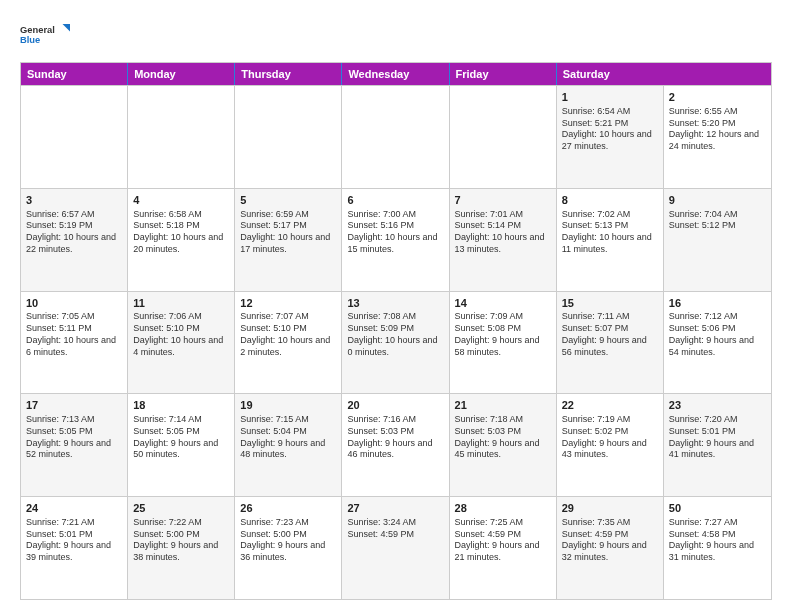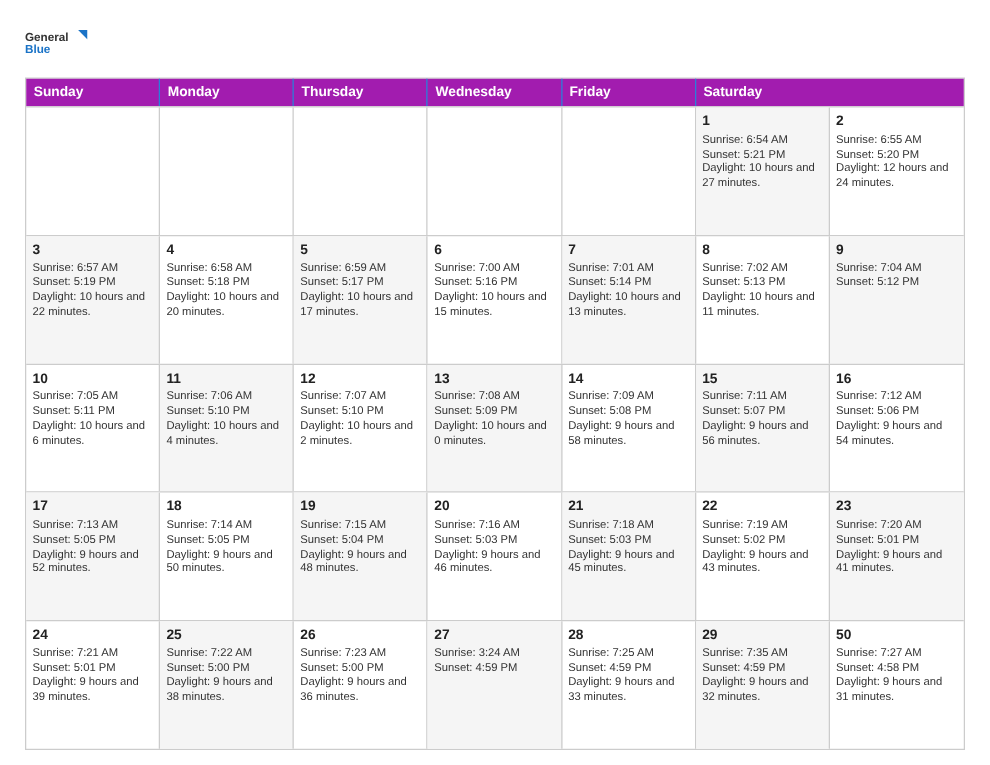--- a/index.html
+++ b/index.html
@@ -294,21 +294,21 @@
           </div>
           <div class="cal-cell shaded">
             <span class="day-num">27</span>
             <div class="cell-text">Sunrise: 3:24 AM</div>
             <div class="cell-text">Sunset: 4:59 PM</div>
           </div>
           <div class="cal-cell">
             <span class="day-num">28</span>
             <div class="cell-text">Sunrise: 7:25 AM</div>
             <div class="cell-text">Sunset: 4:59 PM</div>
-            <div class="cell-text">Daylight: 9 hours and 33 minutes.</div>
+            <div class="cell-text">Daylight: 9 hours and 21 minutes.</div>
           </div>
           <div class="cal-cell shaded">
             <span class="day-num">29</span>
             <div class="cell-text">Sunrise: 7:35 AM</div>
             <div class="cell-text">Sunset: 4:59 PM</div>
             <div class="cell-text">Daylight: 9 hours and 32 minutes.</div>
           </div>
           <div class="cal-cell">
             <span class="day-num">50</span>
             <div class="cell-text">Sunrise: 7:27 AM</div>

